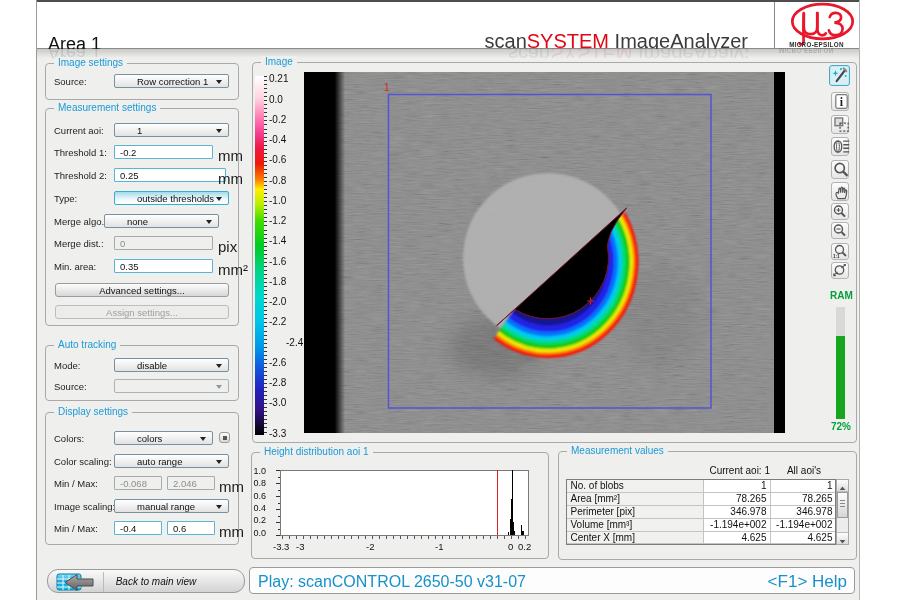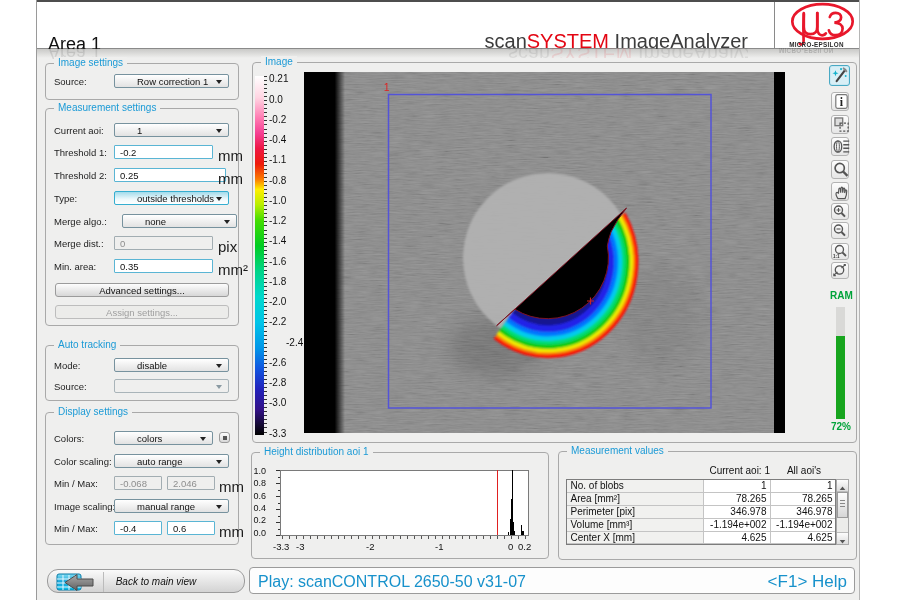--- a/index.html
+++ b/index.html
@@ -84,21 +84,21 @@
     <div class="dd" style="left:77px;top:74px;width:115px;">1</div>
     <div class="lbl" style="left:17px;top:98px;">Threshold 1:</div>
     <div class="inp" style="left:77px;top:96px;width:99px;">-0.2</div>
     <div class="unit" style="left:181px;top:98px;">mm</div>
     <div class="lbl" style="left:17px;top:121px;">Threshold 2:</div>
     <div class="inp" style="left:77px;top:119px;width:112px;">0.25</div>
     <div class="unit" style="left:181px;top:121px;">mm</div>
     <div class="lbl" style="left:17px;top:144px;">Type:</div>
     <div class="dd hl" style="left:77px;top:142px;width:115px;">outside thresholds</div>
     <div class="lbl" style="left:17px;top:167px;">Merge algo.:</div>
-    <div class="dd" style="left:85px;top:165px;width:115px;">none</div>
+    <div class="dd" style="left:67px;top:165px;width:115px;">none</div>
     <div class="lbl" style="left:17px;top:189px;">Merge dist.:</div>
     <div class="inp dis" style="left:77px;top:187px;width:99px;">0</div>
     <div class="unit" style="left:181px;top:189px;">pix</div>
     <div class="lbl" style="left:17px;top:212px;">Min. area:</div>
     <div class="inp" style="left:77px;top:210px;width:99px;">0.35</div>
     <div class="unit" style="left:181px;top:212px;">mm²</div>
     <div class="btn" style="left:18px;top:234px;width:174px;height:14px;line-height:13px;">Advanced settings...</div>
     <div class="btn dis" style="left:18px;top:256px;width:174px;height:14px;line-height:13px;">Assign settings...</div>
 
     <div class="grp" style="left:8px;top:296px;width:192px;height:54px;">
@@ -138,21 +138,21 @@
       #ffffff 0%, #ffd5e2 6%, #ff7bb2 11.7%, #f53e92 16%, #ee1744 20.2%, #ee1b0b 24.5%,
       #fb7c00 28.8%, #ffee00 31.6%, #b8ee00 35.9%, #44dd00 40.2%, #00cc22 47.3%, #00d488 54.4%,
       #00d8cc 61.5%, #00c4e8 68.7%, #0096e8 75.8%, #1155e0 81.5%, #2222bb 87.2%, #331188 92.9%,
       #140a33 97.2%, #000000 100%);"></div>
     <div style="position:absolute;left:227px;top:27px;width:3px;height:359px;background:repeating-linear-gradient(to bottom,#333 0,#333 1px,transparent 1px,transparent 4.04px);"></div>
     <div class="clabels" style="position:absolute;left:232px;top:0;width:34px;font-size:10px;color:#111;">
       <span style="position:absolute;left:0;top:23.5px;">0.21</span>
       <span style="position:absolute;left:0;top:44.7px;">0.0</span>
       <span style="position:absolute;left:0;top:65.0px;">-0.2</span>
       <span style="position:absolute;left:0;top:85.2px;">-0.4</span>
-      <span style="position:absolute;left:0;top:105.4px;">-1.1</span>
+      <span style="position:absolute;left:0;top:105.4px;">-0.6</span>
       <span style="position:absolute;left:0;top:125.7px;">-0.8</span>
       <span style="position:absolute;left:0;top:145.9px;">-1.0</span>
       <span style="position:absolute;left:0;top:166.1px;">-1.2</span>
       <span style="position:absolute;left:0;top:186.4px;">-1.4</span>
       <span style="position:absolute;left:0;top:206.6px;">-1.6</span>
       <span style="position:absolute;left:0;top:226.8px;">-1.8</span>
       <span style="position:absolute;left:0;top:247.0px;">-2.0</span>
       <span style="position:absolute;left:0;top:267.3px;">-2.2</span>
       <span style="position:absolute;left:17px;top:287.5px;">-2.4</span>
       <span style="position:absolute;left:0;top:307.7px;">-2.6</span>

